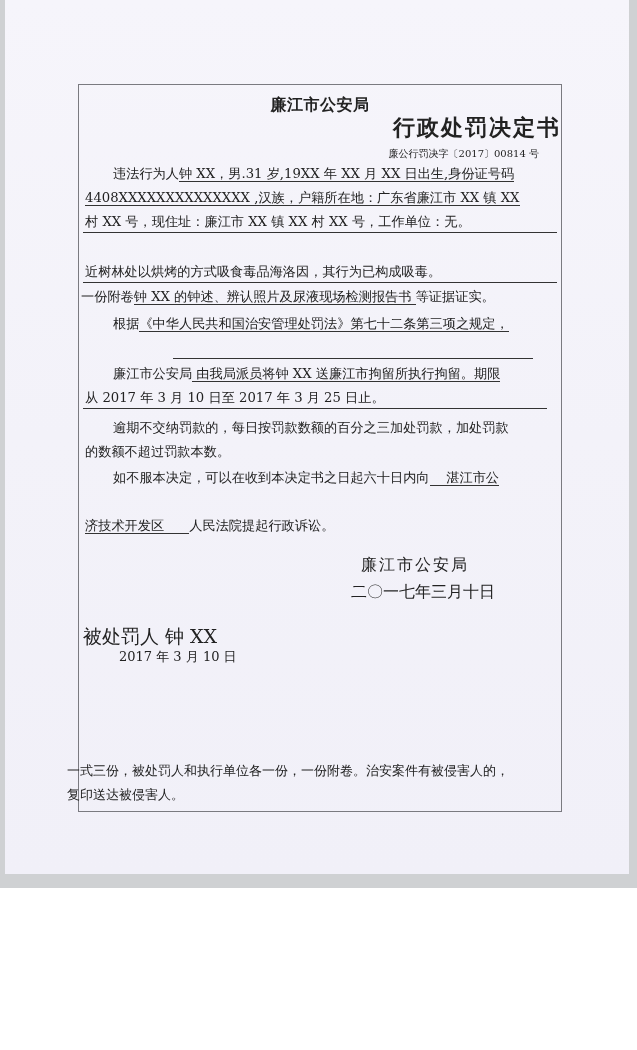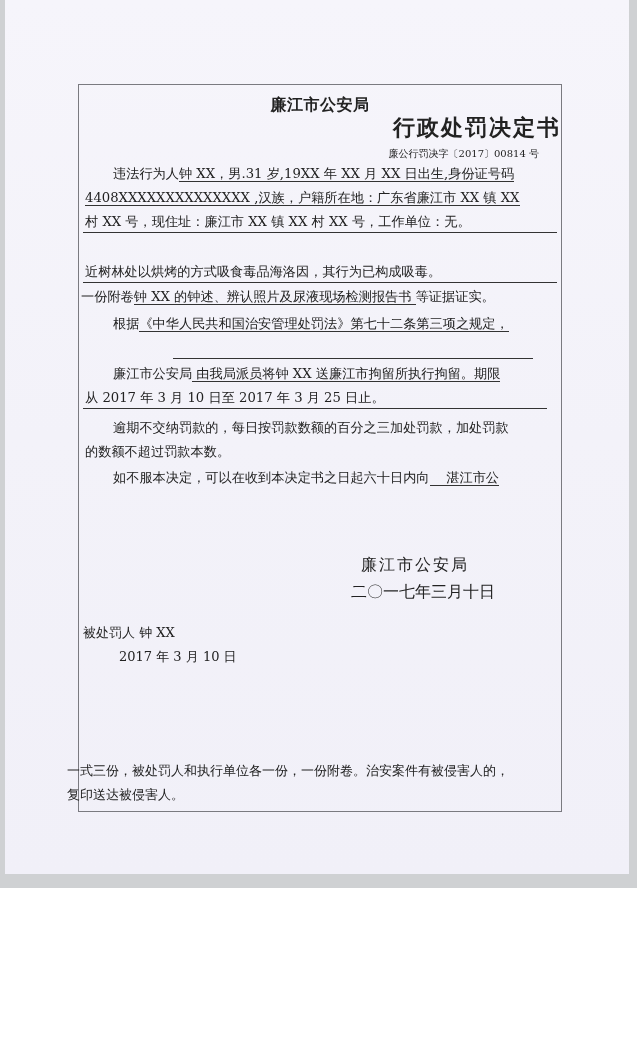--- a/index.html
+++ b/index.html
@@ -25,21 +25,21 @@
     .agency { left: 0; width: 100%; top: 10px; text-align: center; font-size: 16px; font-weight: bold; letter-spacing: 0.5px; }
     .doc-title { left: 0; width: 100%; top: 28px; text-align: right; font-size: 22px; font-weight: bold; letter-spacing: 2px; }
     .doc-no { right: 22px; top: 62px; font-size: 10px; }
     .line {
       position: absolute; left: 6px; font-size: 13.2px; line-height: 18px; white-space: nowrap;
     }
     .ul { border-bottom: 1px solid #333; }
     .full-ul { position: absolute; height: 0; border-bottom: 1px solid #333; }
     .sig-agency { left: 282px; top: 470px; font-size: 16px; letter-spacing: 2px; }
     .sig-date { left: 272px; top: 497px; font-size: 16px; }
-    .penalized { left: 4px; top: 539px; font-size: 13px; }
+    .penalized { left: 4px; top: 539px; font-size: 19px; }
     .pen-date { left: 40px; top: 563px; font-size: 13px; }
     .footer-note { position: absolute; left: 62px; font-size: 13px; line-height: 18px; white-space: nowrap; }
   </style>
 </head>
 <body>
 
 <div class="scan-frame"></div>
 <div class="paper">
   <div class="box">
     <div class="abs agency">廉江市公安局</div>
@@ -78,20 +78,23 @@
       <span>从 2017 年 3 月 10 日至 2017 年 3 月 25 日止。</span>
     </div>
     <div class="full-ul" style="left:4px; width:464px; top:323px;"></div>
 
     <div class="line" style="top:334px; left:34px;">逾期不交纳罚款的，每日按罚款数额的百分之三加处罚款，加处罚款</div>
     <div class="line" style="top:358px;">的数额不超过罚款本数。</div>
 
     <div class="line" style="top:384px; left:34px;">
       <span>如不服本决定，可以在收到本决定书之日起六十日内向</span><span class="ul" style="white-space:pre;">    湛江市公</span>
     </div>
+    <div class="line" style="top:432px;">
+      <span class="ul" style="white-space:pre;">济技术开发区      </span><span>人民法院提起行政诉讼。</span>
+    </div>
 
 
     <div class="abs sig-agency">廉江市公安局</div>
     <div class="abs sig-date">二〇一七年三月十日</div>
 
     <div class="abs penalized">被处罚人  钟 XX</div>
     <div class="abs pen-date">2017 年 3 月 10 日</div>
   </div>
 
   <div class="footer-note" style="top:762px;">一式三份，被处罚人和执行单位各一份，一份附卷。治安案件有被侵害人的，</div>

